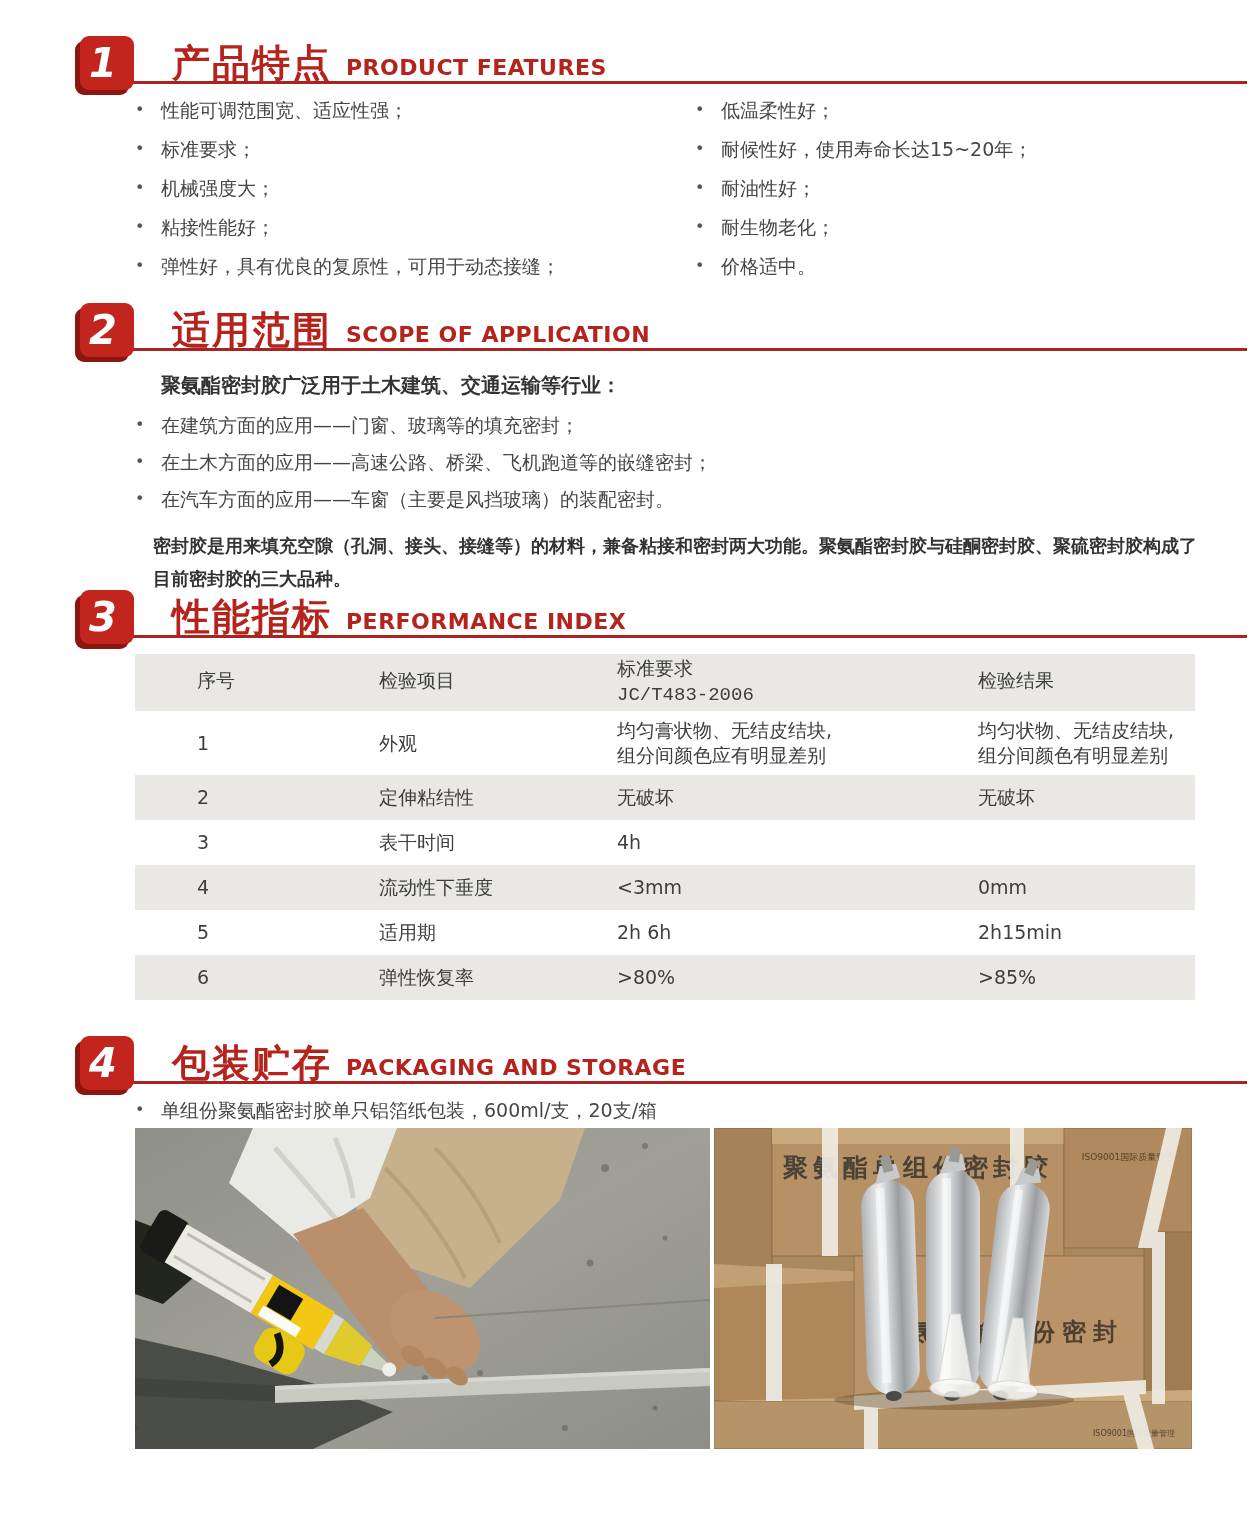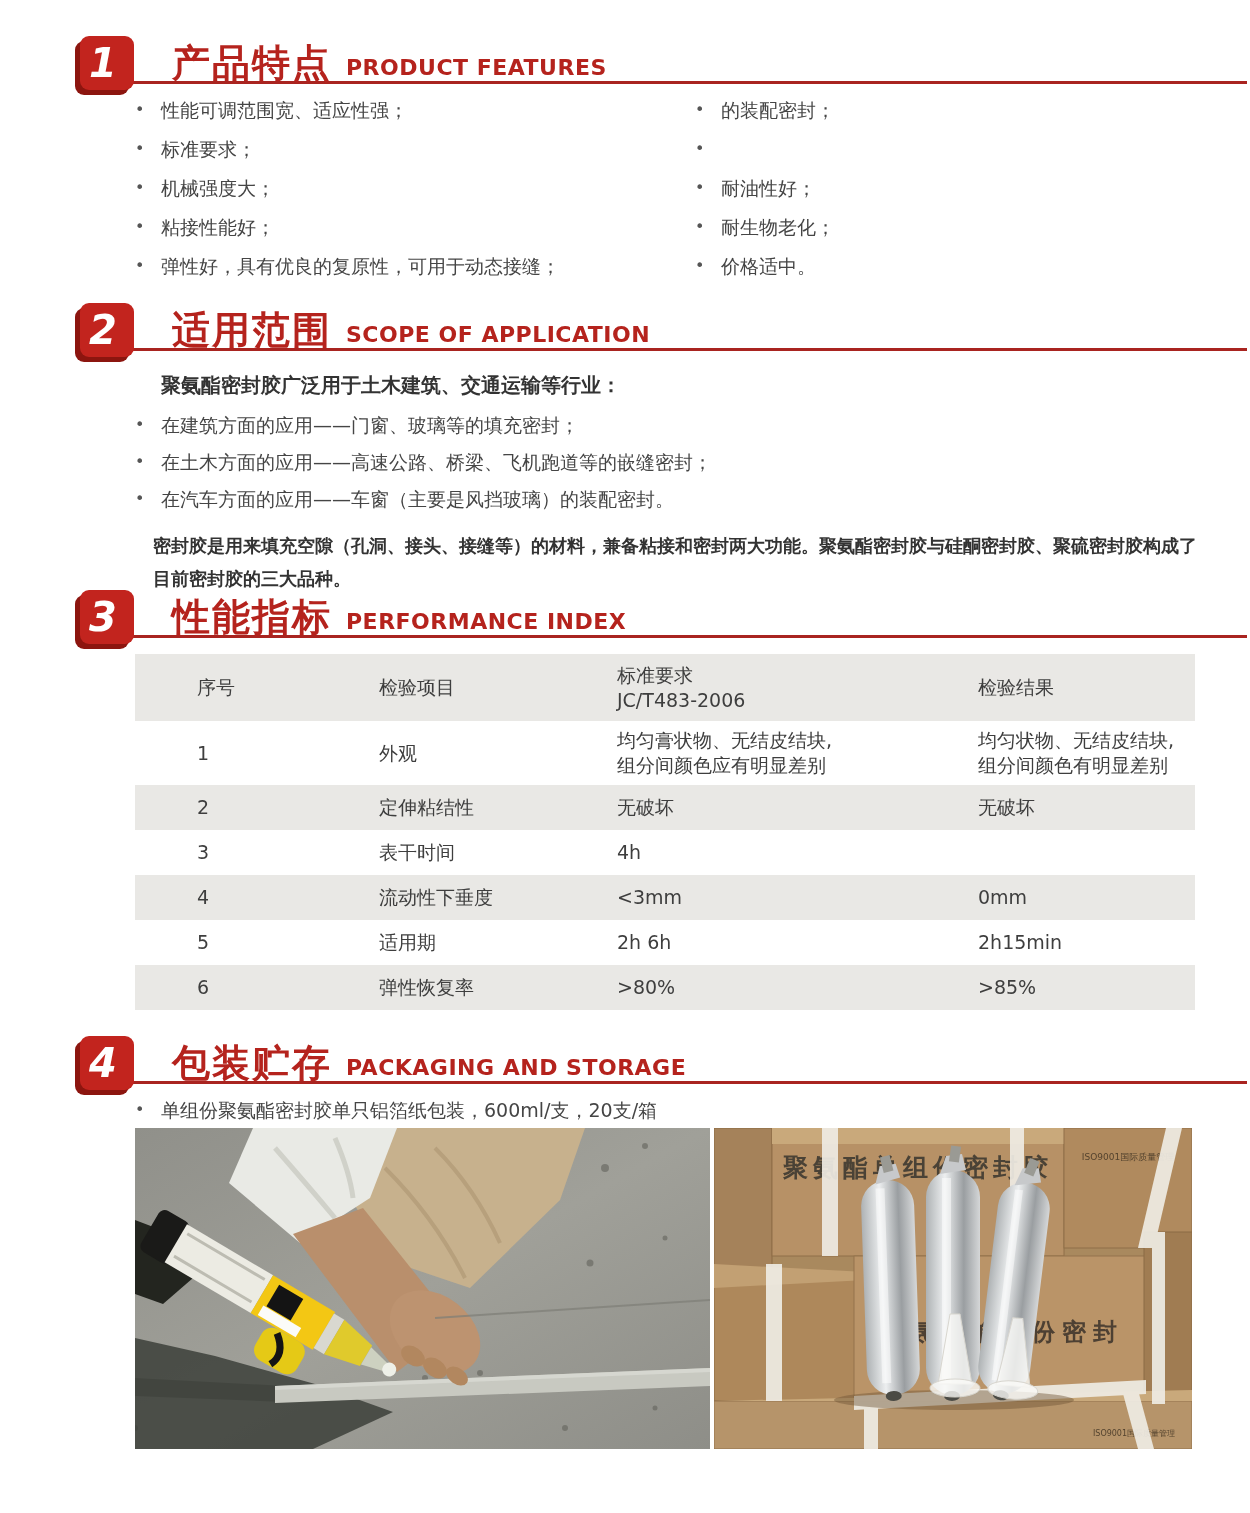--- a/index.html
+++ b/index.html
@@ -37,21 +37,21 @@
   .scope .bullet-item { height:37px; }
   .scope .para { margin-left:18px; margin-top:5px; font-weight:bold; font-size:18px;
       color:#333333; line-height:33px; width:1045px; }
 
   
   .ptable { position:absolute; top:654px; left:135px; width:1060px; font-size:19px; color:#3e3e3e; }
   .trow { display:grid; grid-template-columns:244px 238px 361px auto; align-items:center; }
   .trow > div { white-space:pre-line; line-height:25px; }
   .trow .c1 { padding-left:62px; }
   .trow.striped { background:#e9e8e5; }
-  .trow.t-head { height:67px; }
+  .trow.t-head { height:57px;font-family:Liberation Mono, monospace; }
   .trow.t-tall { height:64px; }
   .trow.t-std { height:45px; }
 
   
   .packaging-line { position:absolute; top:1098px; left:135px; width:1062px; }
 
   
   .photo { position:absolute; top:1128px; height:321px; }
   .photo svg { display:block; }
   .photo-left { left:135px; width:575px; }
@@ -92,24 +92,25 @@
           <span>粘接性能好；</span>
         </div>
       <div class="bullet-item">
           <span class="bullet-dot">•</span>
           <span>弹性好，具有优良的复原性，可用于动态接缝；</span>
         </div>
     </div>
     <div class="col col-right">
       <div class="bullet-item">
           <span class="bullet-dot">•</span>
-          <span>的装配密封；</span>
-        </div>
-      <div class="bullet-item">
-          <span class="bullet-dot">•</span>
+          <span>低温柔性好；</span>
+        </div>
+      <div class="bullet-item">
+          <span class="bullet-dot">•</span>
+          <span>耐候性好，使用寿命长达15~20年；</span>
         </div>
       <div class="bullet-item">
           <span class="bullet-dot">•</span>
           <span>耐油性好；</span>
         </div>
       <div class="bullet-item">
           <span class="bullet-dot">•</span>
           <span>耐生物老化；</span>
         </div>
       <div class="bullet-item">

